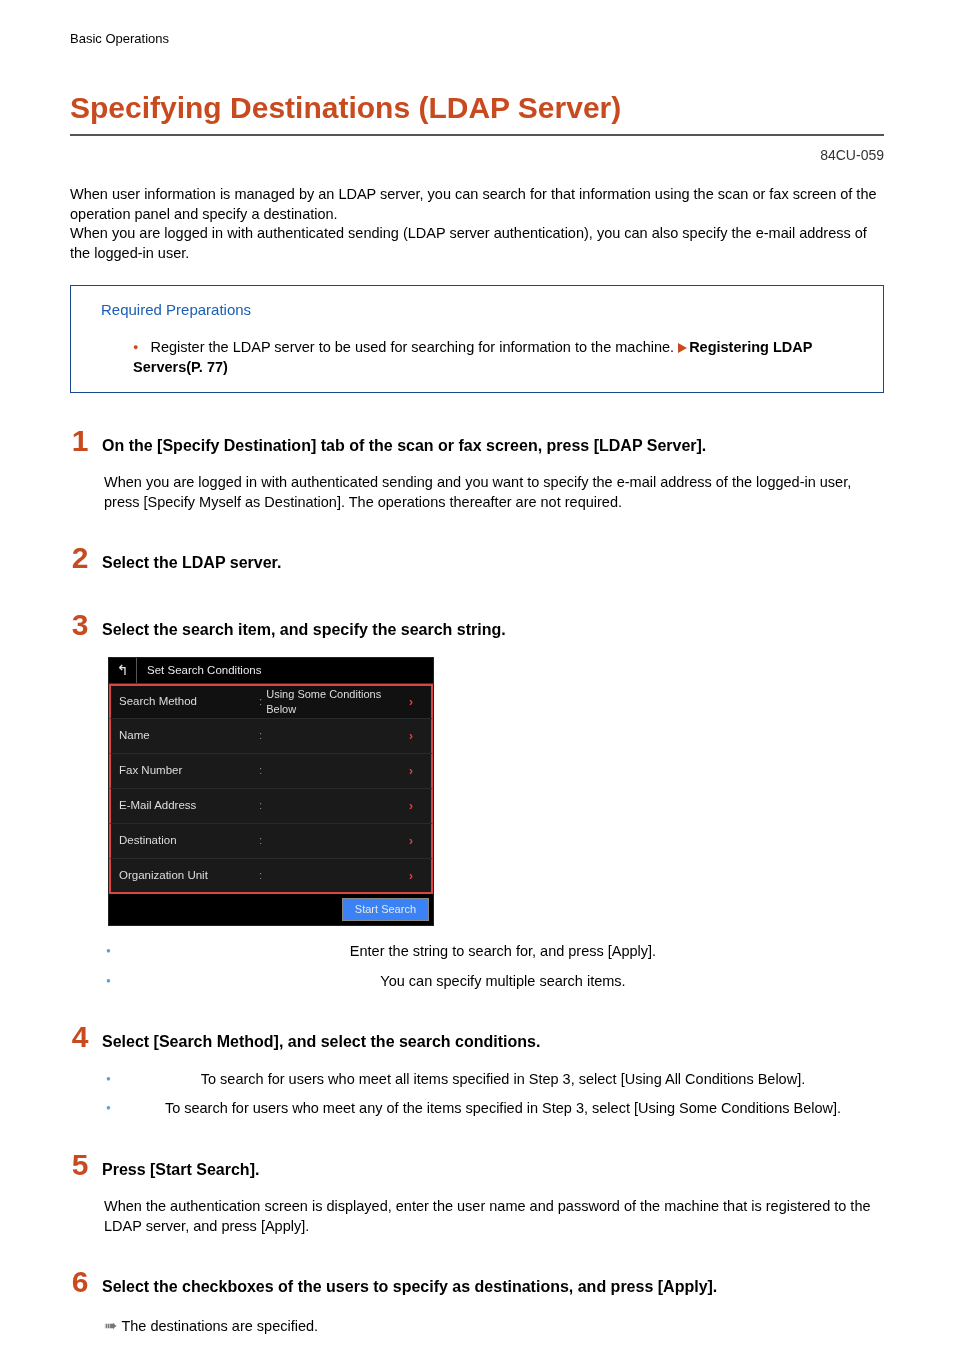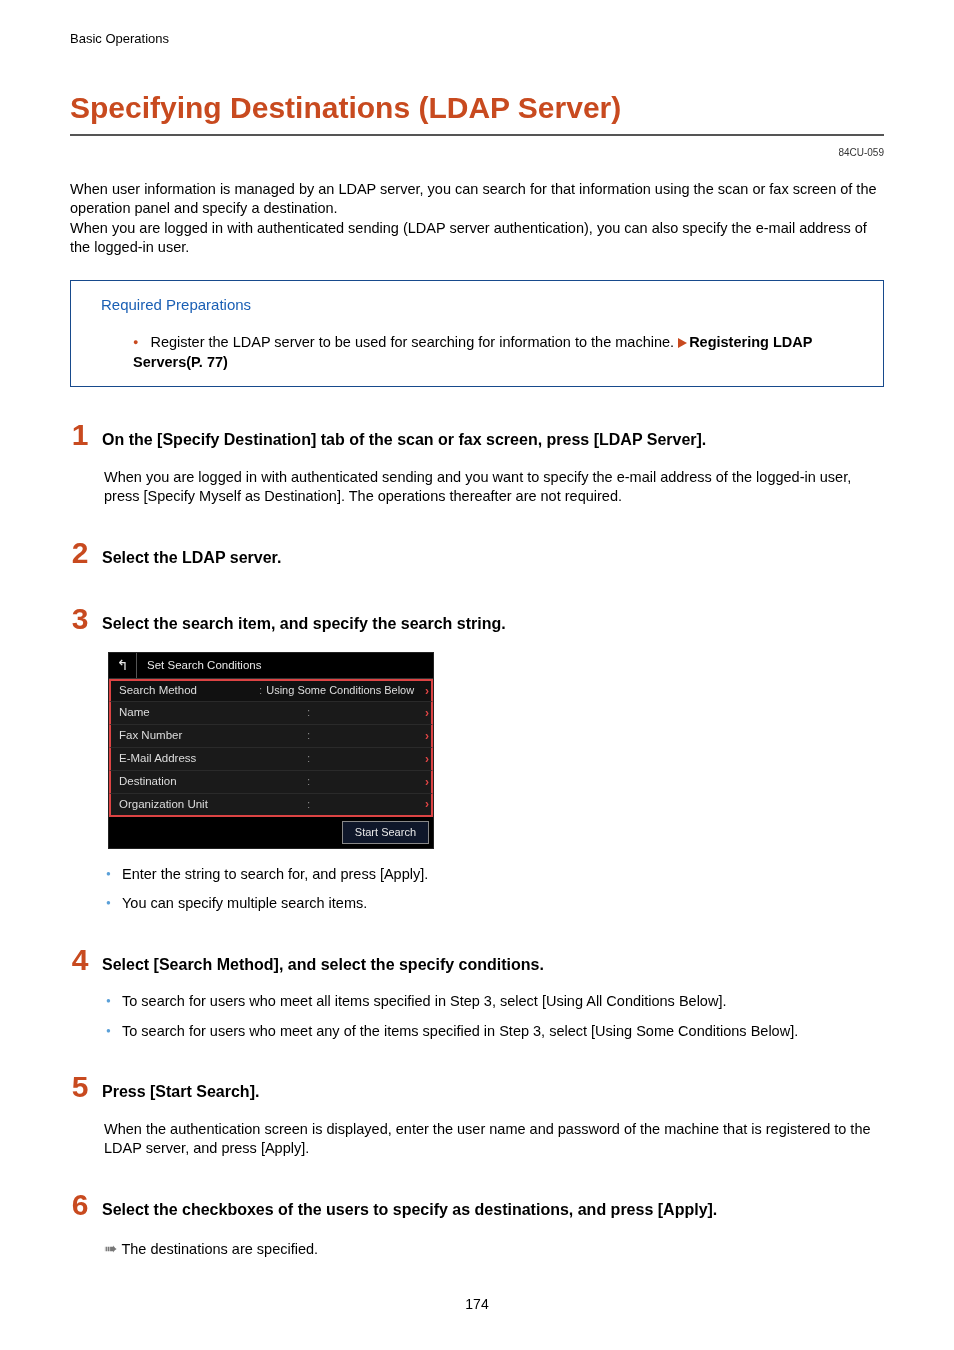--- a/index.html
+++ b/index.html
@@ -20,21 +20,21 @@
   h1 {
     color: #c84a1f;
     font-size: 30px;
     font-weight: bold;
     border-bottom: 2px solid #555;
     padding-bottom: 6px;
     margin-bottom: 10px;
   }
   .doc-code {
     text-align: right;
-    font-size: 10px;
+    font-size: 14px;
     color: #333;
     margin-bottom: 20px;
   }
   .intro p { margin-bottom: 0; }
   .prep-box {
     border: 1px solid #174a8c;
     margin-top: 22px;
     padding: 14px 22px 14px 30px;
   }
   .prep-title {
@@ -77,21 +77,21 @@
     text-align: center;
     flex-shrink: 0;
   }
   .step-title {
     font-weight: bold;
     font-size: 16px;
     line-height: 1.3;
   }
   .step-body { margin-top: 12px; padding-left: 4px; }
   .step-body p { margin-bottom: 12px; }
-  .sub-bullets { list-style: none; padding-left: 0; margin-top: 6px; }
+  .sub-bullets { list-style: none; padding-left: 0; margin-top: 6px; text-align: center; }
   .sub-bullets li {
     padding-left: 18px;
     position: relative;
     margin-bottom: 10px;
   }
   .sub-bullets li::before {
     content: "●";
     color: #5aa0d8;
     font-size: 8px;
     position: absolute;
@@ -123,41 +123,41 @@
   .panel-back {
     width: 28px; height: 100%;
     display: flex; align-items: center; justify-content: center;
     border-right: 1px solid #555;
     font-size: 14px;
   }
   .panel-title { padding-left: 10px; }
   .panel-row {
     display: flex;
     align-items: center;
-    height: 23px;
+    height: 35px;
     background: #111;
     border-bottom: 1px solid #2a2a2a;
-    padding: 0 2px 0 8px;
+    padding: 0 18px 0 8px;
   }
   .panel-row.method { border-left: 2px solid #d44; border-right: 2px solid #d44; border-top: 2px solid #d44; }
-  .panel-row.field { background: #1a1a1a; border-left: 2px solid #d44; border-right: 2px solid #d44; gap: 48px; }
+  .panel-row.field { background: #1a1a1a; border-left: 2px solid #d44; border-right: 2px solid #d44; }
   .panel-row.field.last-field { border-bottom: 2px solid #d44; }
   .panel-label { flex: 0 0 140px; color: #ddd; }
   .panel-colon { color: #888; margin-right: 4px; }
   .panel-value { flex: 1; color: #ddd; font-size: 11px; }
   .panel-chevron { color: #d44; font-size: 12px; font-weight: bold; }
   .panel-footer {
     display: flex;
     justify-content: flex-end;
     padding: 4px 4px 4px 0;
     background: #000;
   }
   .panel-btn {
     border: 1px solid #888;
-    background: #0f172a;
+    background: #3b82f6;
     color: #e8e8e8;
     font-size: 11px;
     padding: 3px 12px;
   }
   .page-num {
     text-align: center;
     margin-top: 36px;
     font-size: 14px;
   }
 </style>
@@ -257,21 +257,21 @@
       <ul class="sub-bullets">
         <li>Enter the string to search for, and press [Apply].</li>
         <li>You can specify multiple search items.</li>
       </ul>
     </div>
   </div>
 
   <div class="step">
     <div class="step-head">
       <div class="step-num">4</div>
-      <div class="step-title">Select [Search Method], and select the specify conditions.</div>
+      <div class="step-title">Select [Search Method], and select the search conditions.</div>
     </div>
     <div class="step-body">
       <ul class="sub-bullets">
         <li>To search for users who meet all items specified in Step 3, select [Using All Conditions Below].</li>
         <li>To search for users who meet any of the items specified in Step 3, select [Using Some Conditions Below].</li>
       </ul>
     </div>
   </div>
 
   <div class="step">

